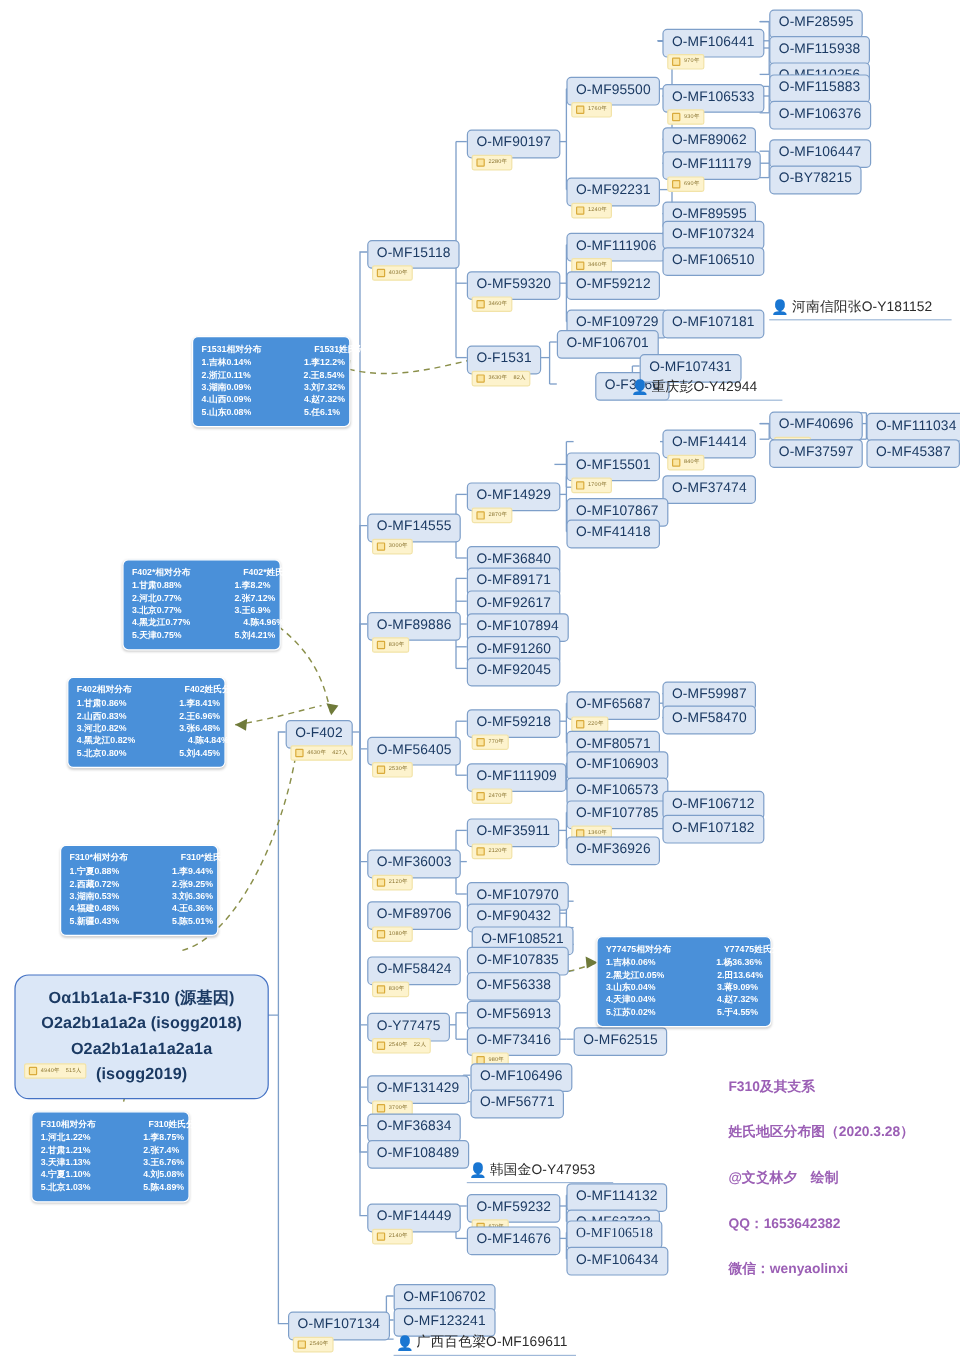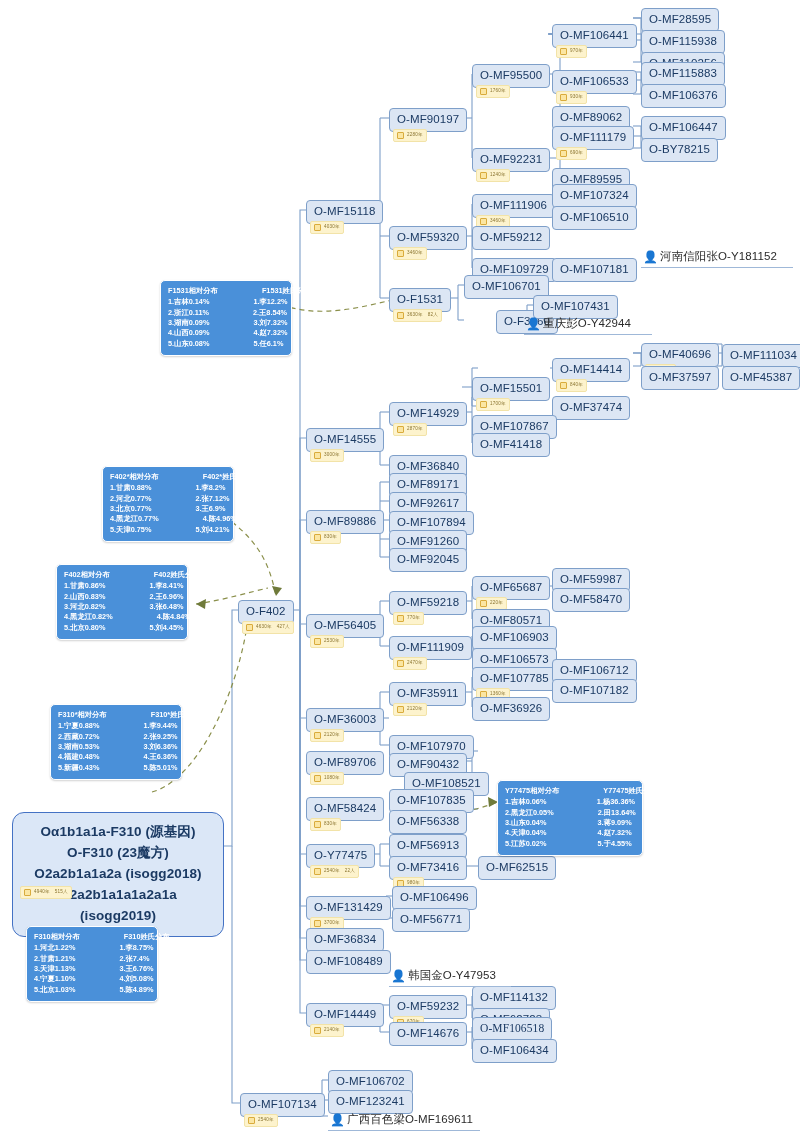--- a/index.html
+++ b/index.html
@@ -360,21 +360,20 @@
       <polygon points="196,604 206,599 205,609"></polygon>
       <polygon points="276,596 272,586 282,588"></polygon>
       <polygon points="246,632 243,622 253,625"></polygon>
       <polygon points="114,872 109,882 119,881"></polygon>
       <polygon points="498,802 488,797 489,807"></polygon>
     </g>
   </svg>
 
   <div class="node root" style="left:12px;top:812px;width:212px;">
     <div>Oα1b1a1a-F310 (源基因)</div>
-    <div>O-F310 (23魔方)</div>
     <div>O2a2b1a1a2a (isogg2018)</div>
     <div>O2a2b1a1a1a2a1a (isogg2019)</div>
   </div>
   <div class="badge" style="left:20px;top:886px;">
     <span class="bicon"></span>
     <span>4940年</span>
     <span class="b2">515人</span>
   </div>
 
   <div class="node" style="left:306px;top:200px;"><span>O-MF15118</span></div>
@@ -572,21 +571,21 @@
   <div class="node" style="left:472px;top:697px;"><span>O-MF36926</span></div>
   <div class="node" style="left:389px;top:735px;"><span>O-MF107970</span></div>
 
   <div class="node" style="left:306px;top:751px;"><span>O-MF89706</span></div>
   <div class="badge" style="left:310px;top:772px;">
       <span class="bicon"></span>
       <span>1080年</span>
     </div>
 
   <div class="node" style="left:389px;top:753px;"><span>O-MF90432</span></div>
-  <div class="node" style="left:404px;top:772px;text-align:right;"><span>O-MF108521</span></div>
+  <div class="node" style="left:393px;top:772px;text-align:right;"><span>O-MF108521</span></div>
 
   <div class="node" style="left:306px;top:797px;"><span>O-MF58424</span></div>
   <div class="badge" style="left:310px;top:818px;">
       <span class="bicon"></span>
       <span>830年</span>
     </div>
 
   <div class="node" style="left:389px;top:789px;"><span>O-MF107835</span></div>
   <div class="node" style="left:389px;top:810px;"><span>O-MF56338</span></div>
 
@@ -812,14 +811,21 @@
     <div class="crow">
         <span class="col1" style="width:70px;">4.天津0.04%</span>
         <span class="col2">4.赵7.32%</span>
       </div>
     <div class="crow">
         <span class="col1" style="width:70px;">5.江苏0.02%</span>
         <span class="col2">5.于4.55%</span>
       </div>
   </div>
 
+  <div class="signature" style="left:607px;top:878px;">
+    <div>F310及其支系</div>
+    <div>姓氏地区分布图（2020.3.28）</div>
+    <div>@文爻林夕　绘制</div>
+    <div>QQ：1653642382</div>
+    <div>微信：wenyaolinxi</div>
+  </div>
 
 </div>
 
 </body></html>

